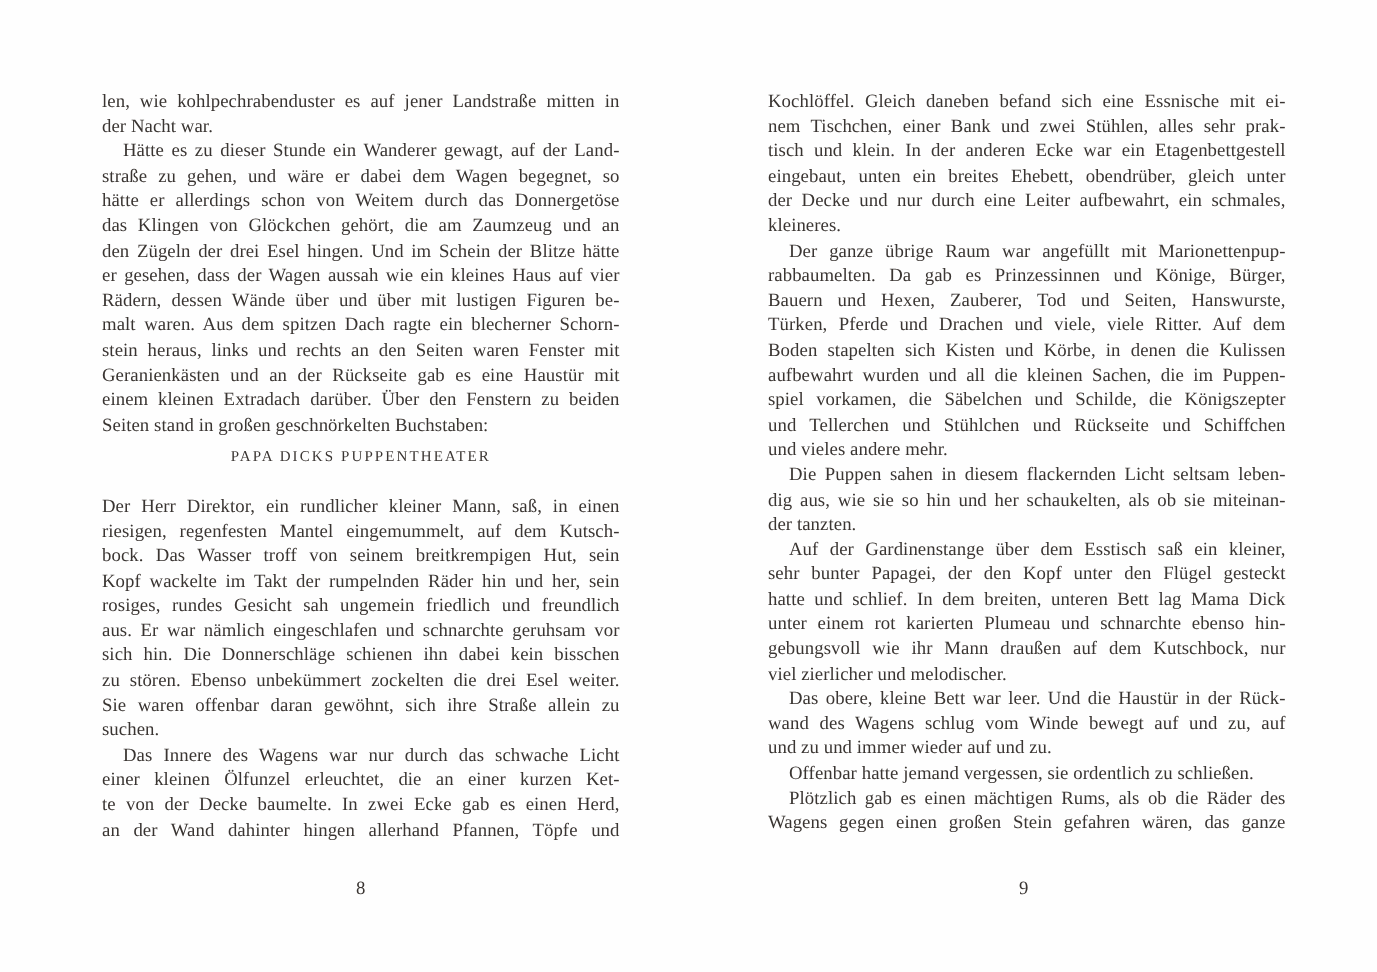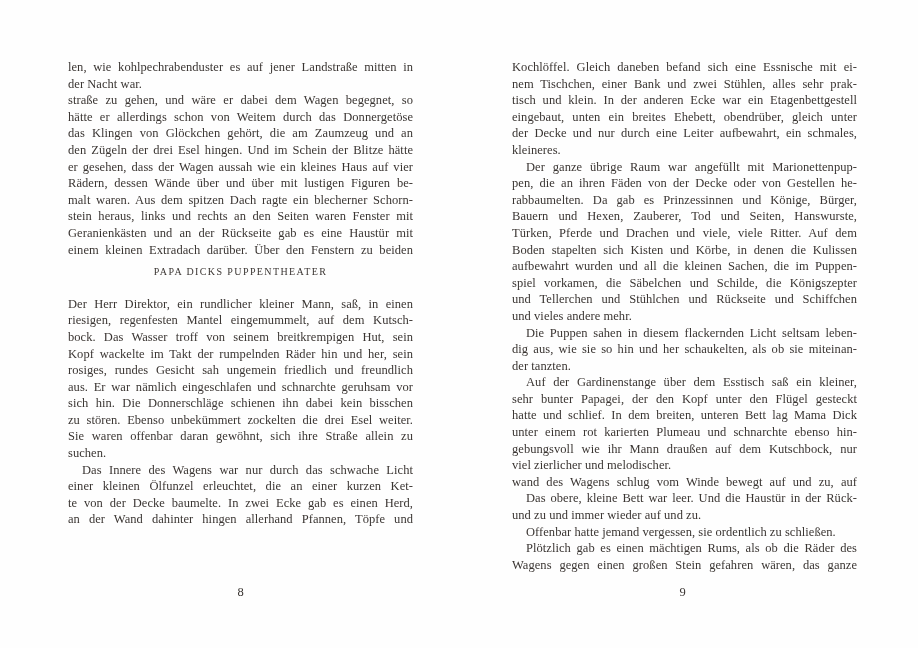--- a/index.html
+++ b/index.html
@@ -50,30 +50,32 @@
 </style>
 </head>
 <body>
 
 <div class="screenshot">
 
   <div class="page-column left">
     <div class="text-block">
         <div class="line">len, wie kohlpechrabenduster es auf jener Landstraße mitten in</div>
         <div class="line endline">der Nacht war.</div>
+        <div class="line indent">Hätte es zu dieser Stunde ein Wanderer gewagt, auf der Land-</div>
         <div class="line">straße zu gehen, und wäre er dabei dem Wagen begegnet, so</div>
         <div class="line">hätte er allerdings schon von Weitem durch das Donnergetöse</div>
         <div class="line">das Klingen von Glöckchen gehört, die am Zaumzeug und an</div>
         <div class="line">den Zügeln der drei Esel hingen. Und im Schein der Blitze hätte</div>
         <div class="line">er gesehen, dass der Wagen aussah wie ein kleines Haus auf vier</div>
         <div class="line">Rädern, dessen Wände über und über mit lustigen Figuren be-</div>
         <div class="line">malt waren. Aus dem spitzen Dach ragte ein blecherner Schorn-</div>
         <div class="line">stein heraus, links und rechts an den Seiten waren Fenster mit</div>
         <div class="line">Geranienkästen und an der Rückseite gab es eine Haustür mit</div>
         <div class="line">einem kleinen Extradach darüber. Über den Fenstern zu beiden</div>
+        <div class="line endline">Seiten stand in großen geschnörkelten Buchstaben:</div>
         <div class="heading">PAPA DICKS PUPPENTHEATER</div>
         <div class="line">Der Herr Direktor, ein rundlicher kleiner Mann, saß, in einen</div>
         <div class="line">riesigen, regenfesten Mantel eingemummelt, auf dem Kutsch-</div>
         <div class="line">bock. Das Wasser troff von seinem breitkrempigen Hut, sein</div>
         <div class="line">Kopf wackelte im Takt der rumpelnden Räder hin und her, sein</div>
         <div class="line">rosiges, rundes Gesicht sah ungemein friedlich und freundlich</div>
         <div class="line">aus. Er war nämlich eingeschlafen und schnarchte geruhsam vor</div>
         <div class="line">sich hin. Die Donnerschläge schienen ihn dabei kein bisschen</div>
         <div class="line">zu stören. Ebenso unbekümmert zockelten die drei Esel weiter.</div>
         <div class="line">Sie waren offenbar daran gewöhnt, sich ihre Straße allein zu</div>
@@ -87,40 +89,39 @@
 
   <div class="page-column right">
     <div class="text-block">
         <div class="line">Kochlöffel. Gleich daneben befand sich eine Essnische mit ei-</div>
         <div class="line">nem Tischchen, einer Bank und zwei Stühlen, alles sehr prak-</div>
         <div class="line">tisch und klein. In der anderen Ecke war ein Etagenbettgestell</div>
         <div class="line">eingebaut, unten ein breites Ehebett, obendrüber, gleich unter</div>
         <div class="line">der Decke und nur durch eine Leiter aufbewahrt, ein schmales,</div>
         <div class="line endline">kleineres.</div>
         <div class="line indent">Der ganze übrige Raum war angefüllt mit Marionettenpup-</div>
-        <div class="line">pen, die an ihren Fäden von der Decke oder von Gestellen he-</div>
         <div class="line">rabbaumelten. Da gab es Prinzessinnen und Könige, Bürger,</div>
         <div class="line">Bauern und Hexen, Zauberer, Tod und Seiten, Hanswurste,</div>
         <div class="line">Türken, Pferde und Drachen und viele, viele Ritter. Auf dem</div>
         <div class="line">Boden stapelten sich Kisten und Körbe, in denen die Kulissen</div>
         <div class="line">aufbewahrt wurden und all die kleinen Sachen, die im Puppen-</div>
         <div class="line">spiel vorkamen, die Säbelchen und Schilde, die Königszepter</div>
         <div class="line">und Tellerchen und Stühlchen und Rückseite und Schiffchen</div>
         <div class="line endline">und vieles andere mehr.</div>
         <div class="line indent">Die Puppen sahen in diesem flackernden Licht seltsam leben-</div>
         <div class="line">dig aus, wie sie so hin und her schaukelten, als ob sie miteinan-</div>
         <div class="line endline">der tanzten.</div>
         <div class="line indent">Auf der Gardinenstange über dem Esstisch saß ein kleiner,</div>
         <div class="line">sehr bunter Papagei, der den Kopf unter den Flügel gesteckt</div>
         <div class="line">hatte und schlief. In dem breiten, unteren Bett lag Mama Dick</div>
         <div class="line">unter einem rot karierten Plumeau und schnarchte ebenso hin-</div>
         <div class="line">gebungsvoll wie ihr Mann draußen auf dem Kutschbock, nur</div>
         <div class="line endline">viel zierlicher und melodischer.</div>
+        <div class="line indent">Das obere, kleine Bett war leer. Und die Haustür in der Rück-</div>
         <div class="line">wand des Wagens schlug vom Winde bewegt auf und zu, auf</div>
-        <div class="line indent">Das obere, kleine Bett war leer. Und die Haustür in der Rück-</div>
         <div class="line endline">und zu und immer wieder auf und zu.</div>
         <div class="line indent endline">Offenbar hatte jemand vergessen, sie ordentlich zu schließen.</div>
         <div class="line indent">Plötzlich gab es einen mächtigen Rums, als ob die Räder des</div>
         <div class="line">Wagens gegen einen großen Stein gefahren wären, das ganze</div>
       </div>
   </div>
 
   <div class="page-number left">8</div>
 
   <div class="page-number right">9</div>

